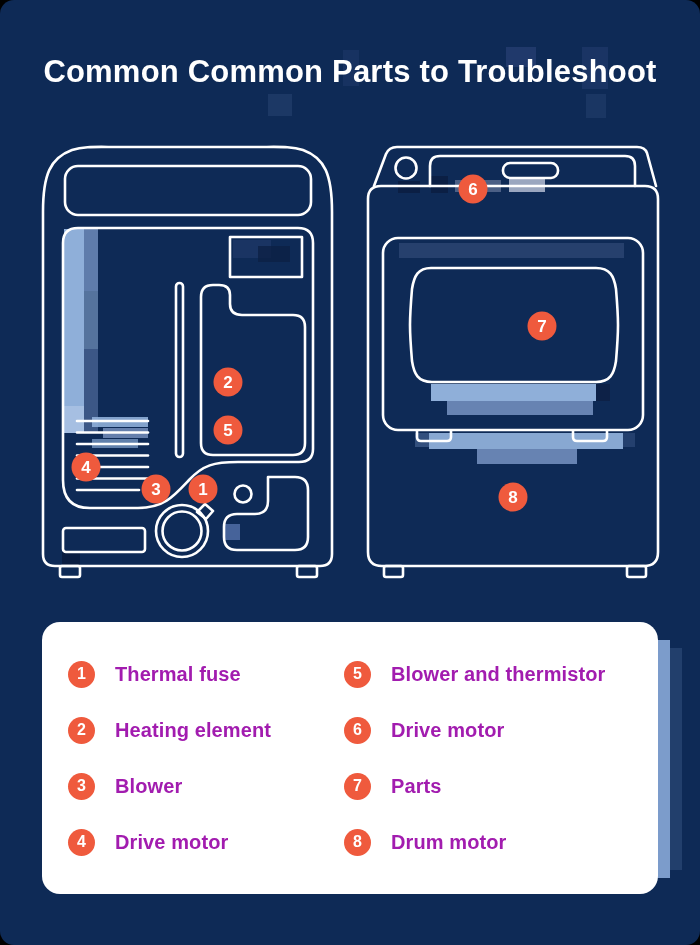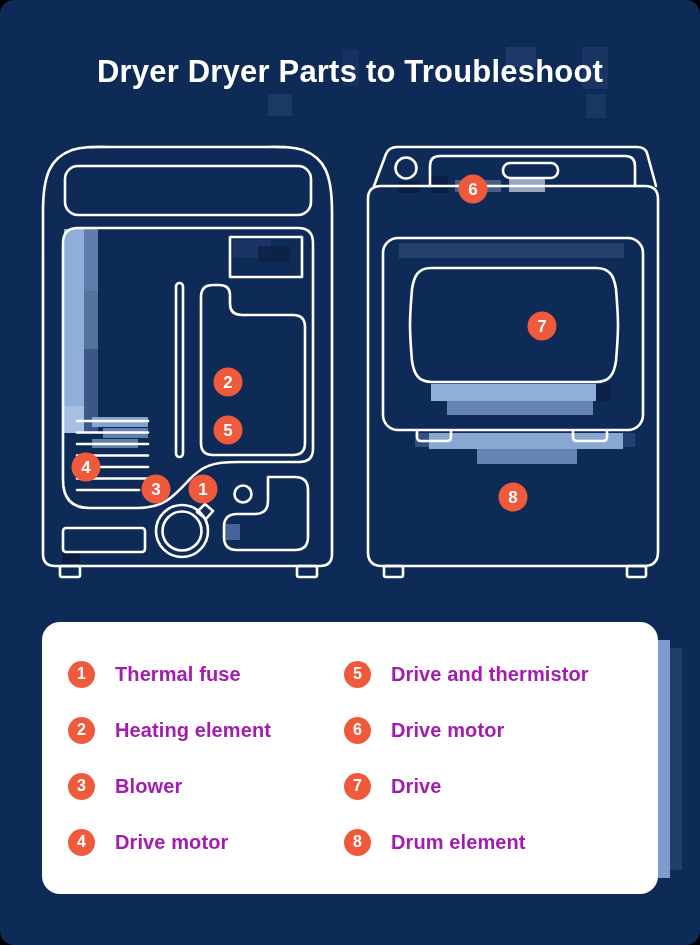--- a/index.html
+++ b/index.html
@@ -161,21 +161,21 @@
                  C 410,313 411,301 412,289 C 414,276 418,268 431,268 Z"></path>
       </g>
     </g>
 
     <g>
       <rect x="657" y="640" width="13" height="238" fill="#7C9CCB"></rect>
       <rect x="670" y="648" width="12" height="222" fill="#33507F" opacity=".55"></rect>
     </g>
   </svg>
 
-  <h1 class="title">Dryer Dryer Parts to Troubleshoot</h1>
+  <h1 class="title">Common Common Parts to Troubleshoot</h1>
 
   <div class="badge" style="left:203px;top:489px">1</div>
   <div class="badge" style="left:228px;top:382px">2</div>
   <div class="badge" style="left:156px;top:489px">3</div>
   <div class="badge" style="left:86px;top:467px">4</div>
   <div class="badge" style="left:228px;top:430px">5</div>
   <div class="badge" style="left:473px;top:189px">6</div>
   <div class="badge" style="left:542px;top:326px">7</div>
   <div class="badge" style="left:513px;top:497px">8</div>
 
@@ -191,29 +191,29 @@
     <div class="legend-item">
       <span class="legend-badge">3</span>
       <span class="legend-label">Blower</span>
     </div>
     <div class="legend-item">
       <span class="legend-badge">4</span>
       <span class="legend-label">Drive motor</span>
     </div>
     <div class="legend-item">
       <span class="legend-badge">5</span>
-      <span class="legend-label">Drive and thermistor</span>
+      <span class="legend-label">Blower and thermistor</span>
     </div>
     <div class="legend-item">
       <span class="legend-badge">6</span>
       <span class="legend-label">Drive motor</span>
     </div>
     <div class="legend-item">
       <span class="legend-badge">7</span>
-      <span class="legend-label">Drive</span>
+      <span class="legend-label">Parts</span>
     </div>
     <div class="legend-item">
       <span class="legend-badge">8</span>
-      <span class="legend-label">Drum element</span>
+      <span class="legend-label">Drum motor</span>
     </div>
   </div>
 
 </div>
 
 </body></html>

